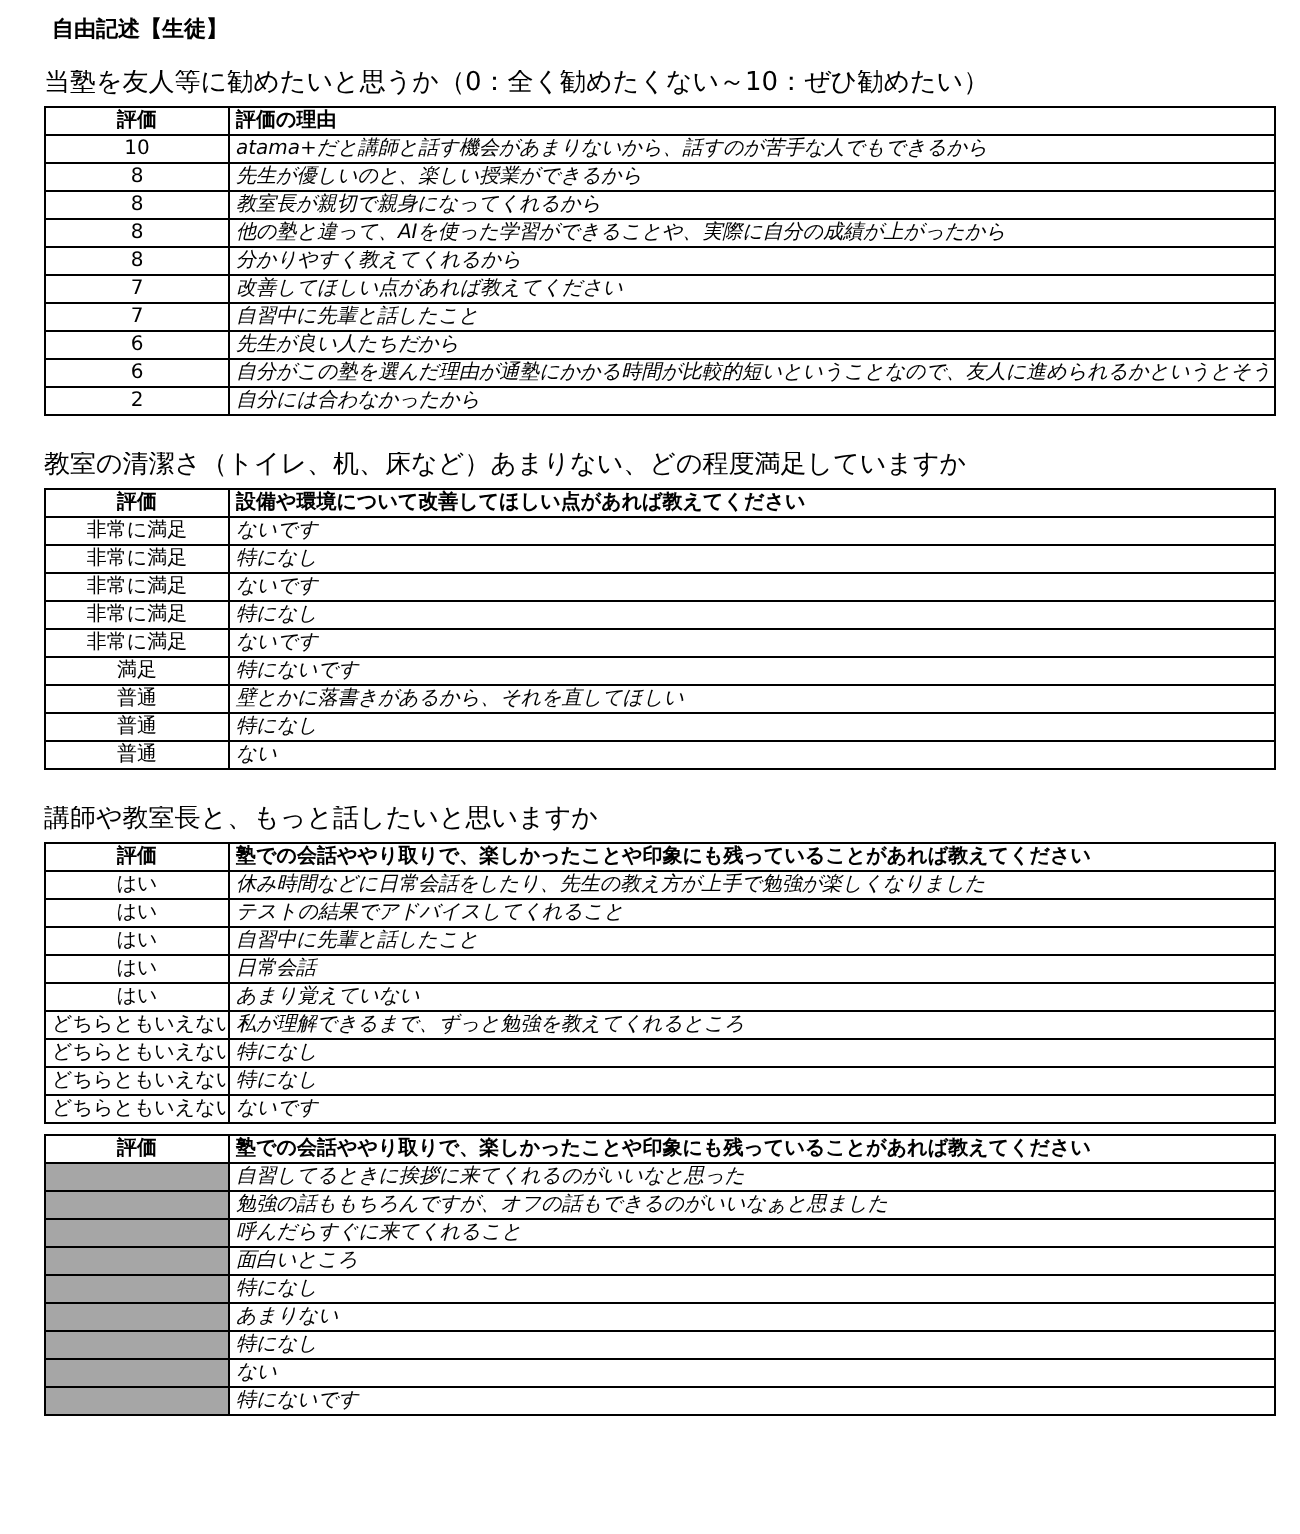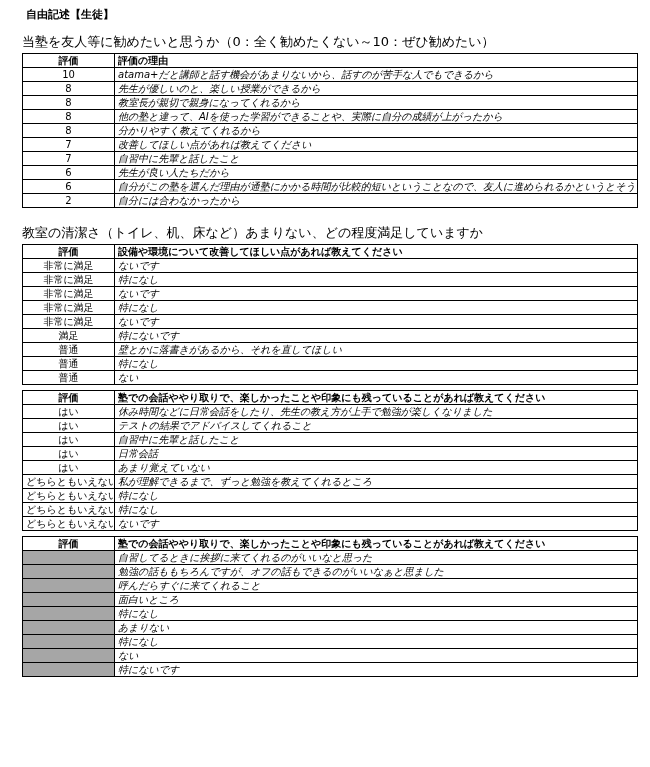--- a/index.html
+++ b/index.html
@@ -170,20 +170,21 @@
           <td class="rating-cell">普通</td>
           <td class="comment-cell">特になし</td>
         </tr>
         <tr>
           <td class="rating-cell">普通</td>
           <td class="comment-cell">ない</td>
         </tr>
       </tbody>
     </table>
 
+  <div class="question">講師や教室長と、もっと話したいと思いますか</div>
   <table class="survey-table">
     <colgroup>
         <col class="c-rating">
         <col class="c-comment">
       </colgroup>
   <thead>
         <tr>
           <th class="rating-h">評価</th>
           <th class="comment-h">塾での会話ややり取りで、楽しかったことや印象にも残っていることがあれば教えてください</th>
         </tr>

